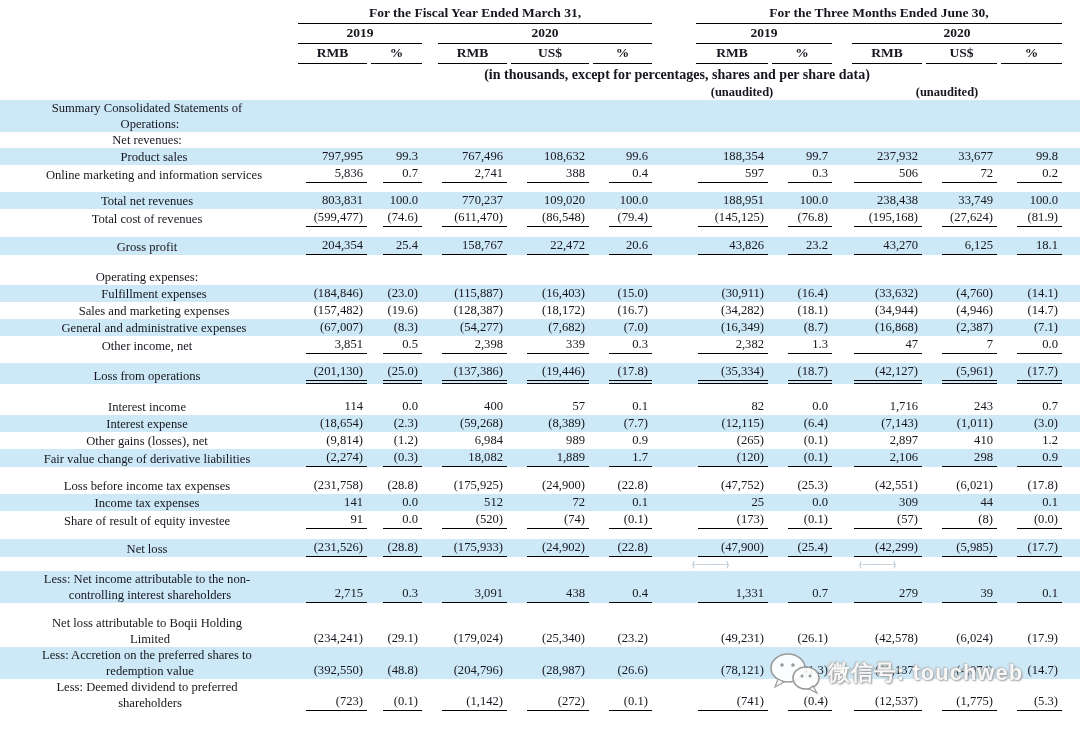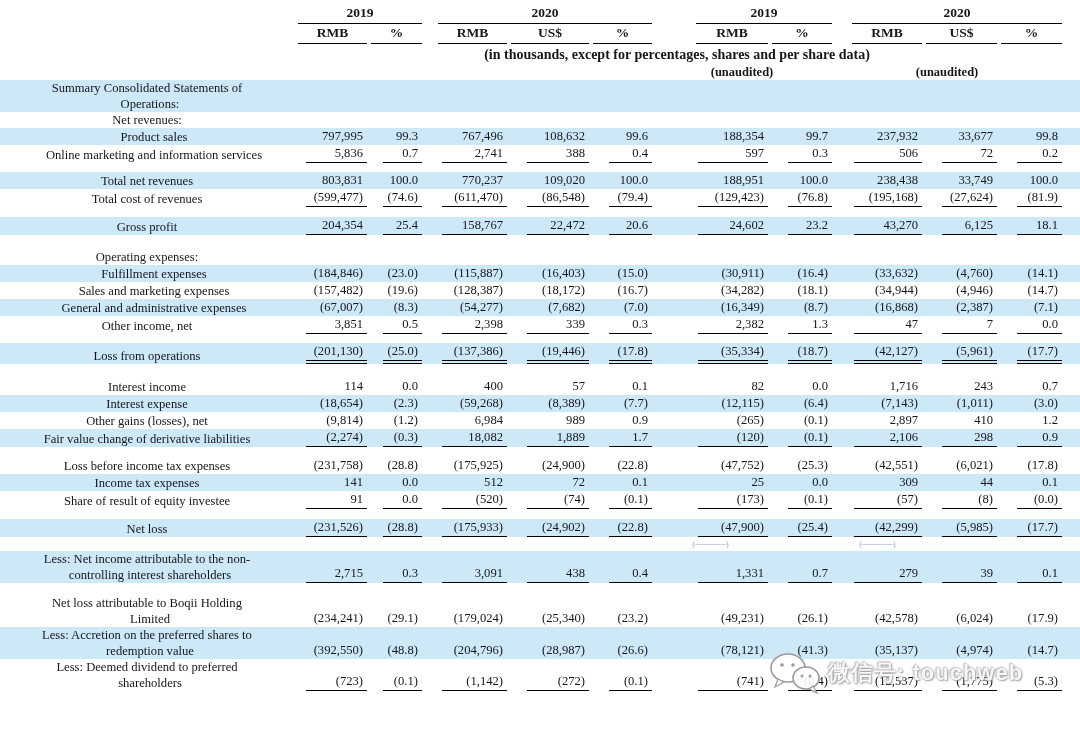--- a/index.html
+++ b/index.html
@@ -60,20 +60,30 @@
         <col style="width:116px">
         <col style="width:64px">
       <col style="width:90px">
         <col style="width:75px">
         <col style="width:65px">
         <col style="width:18px">
     </colgroup>
     <thead>
       <tr class="hd">
         <td></td>
+        <th colspan="5">
+            <div class="hline mlA">For the Fiscal Year Ended March 31,</div>
+          </th>
+        <th colspan="5">
+            <div class="hline mlC">For the Three Months Ended June 30,</div>
+          </th>
+        <td></td>
+      </tr>
+      <tr class="hd">
+        <td></td>
         <th colspan="2">
             <div class="hline mlA">2019</div>
           </th>
         <th colspan="3">
             <div class="hline mlB">2020</div>
           </th>
         <th colspan="2">
             <div class="hline mlC">2019</div>
           </th>
         <th colspan="3">
@@ -325,21 +335,21 @@
           <td class="v">
             <div>(611,470)</div>
           </td>
           <td class="v">
             <div>(86,548)</div>
           </td>
           <td class="v">
             <div>(79.4)</div>
           </td>
           <td class="v">
-            <div>(129,423)</div>
+            <div>(145,125)</div>
           </td>
           <td class="v">
             <div>(76.8)</div>
           </td>
           <td class="v">
             <div>(195,168)</div>
           </td>
           <td class="v">
             <div>(27,624)</div>
           </td>
@@ -364,21 +374,21 @@
           <td class="v">
             <div>158,767</div>
           </td>
           <td class="v">
             <div>22,472</div>
           </td>
           <td class="v">
             <div>20.6</div>
           </td>
           <td class="v">
-            <div>24,602</div>
+            <div>43,826</div>
           </td>
           <td class="v">
             <div>23.2</div>
           </td>
           <td class="v">
             <div>43,270</div>
           </td>
           <td class="v">
             <div>6,125</div>
           </td>

